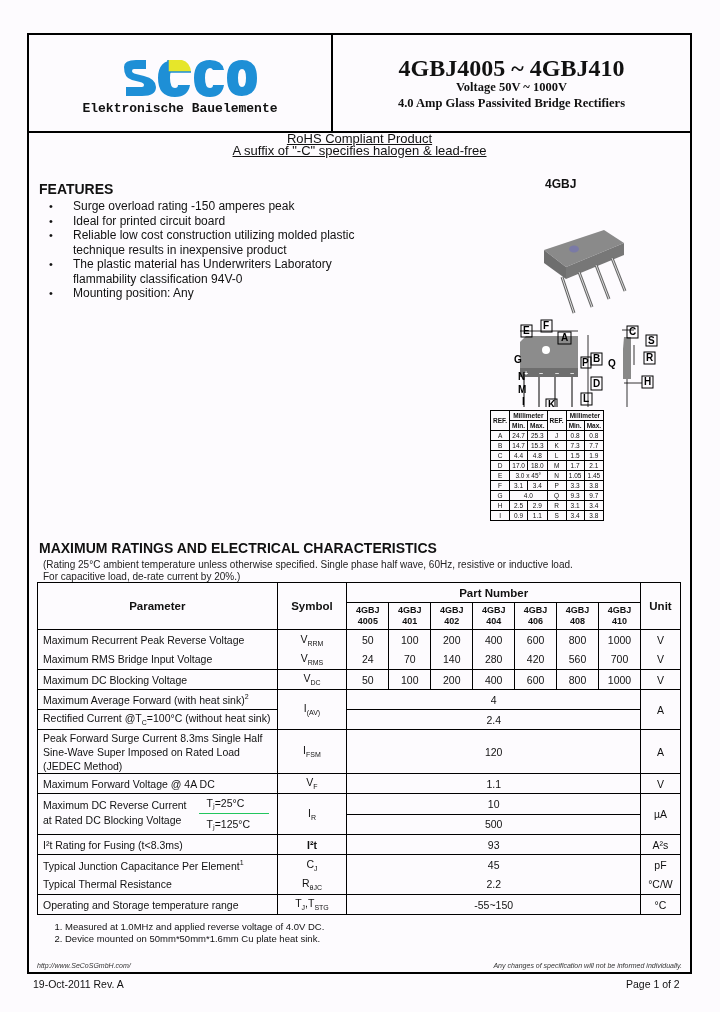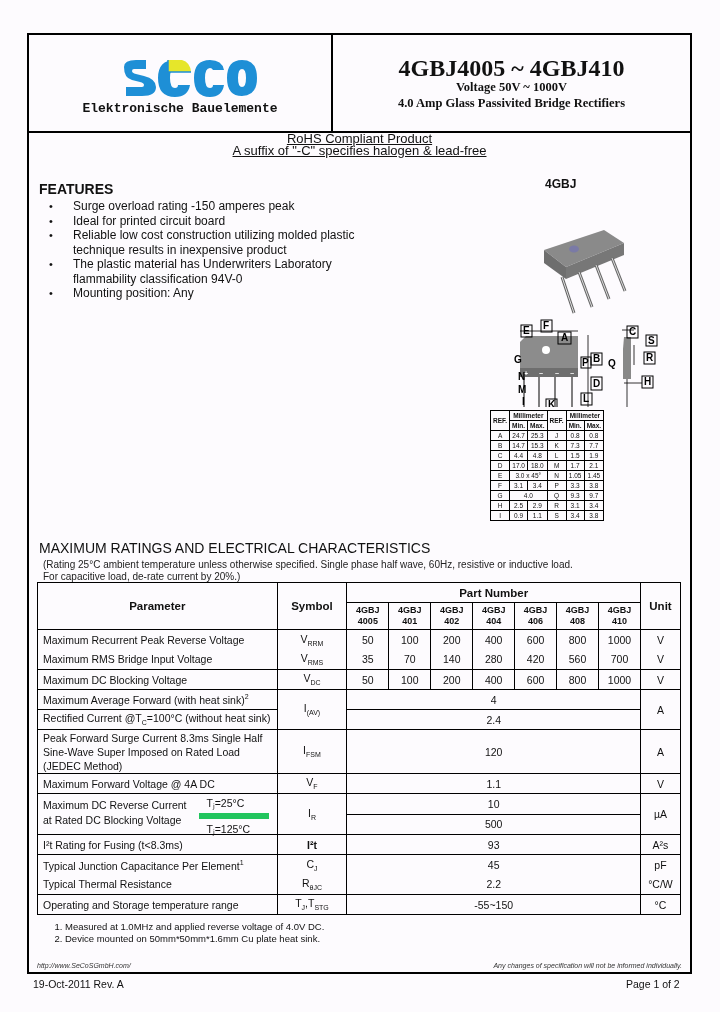--- a/index.html
+++ b/index.html
@@ -22,21 +22,21 @@
   .rohs span { text-decoration:underline; display:block; }
   .feat-h { position:absolute; left:10px; top:146px; font-weight:bold; font-size:14px; }
   .feat-list { position:absolute; left:20px; top:164px; width:340px; font-size:12px; line-height:14.5px; margin:0; padding:0; list-style:none; }
   .feat-list li { position:relative; padding-left:24px; }
   .feat-list li::before { content:"\2022"; position:absolute; left:0; top:0; font-size:11px; }
   .pkg-label { position:absolute; left:516px; top:142px; font-weight:bold; font-size:12px; }
   .pkg-svg { position:absolute; left:455px; top:160px; }
   .dim-table { position:absolute; left:461px; top:375px; border-collapse:collapse; font-size:6.5px; }
   .dim-table td, .dim-table th { border:1px solid #000; text-align:center; padding:0 2px; height:9px; line-height:8px; }
   .dim-table th { font-weight:bold; }
-  .sec-h { position:absolute; left:10px; top:505px; font-weight:normal; font-size:14px; }
+  .sec-h { position:absolute; left:10px; top:505px; font-weight:bold; font-size:14px; }
   .cond { position:absolute; left:14px; top:524px; font-size:10px; line-height:12px; color:#222; }
   .rt { position:absolute; left:8px; top:547px; width:644px; border-collapse:collapse; font-size:10.5px; }
   .rt td, .rt th { border:1px solid #000; padding:0 5px; }
   .rt th { font-weight:bold; font-size:11.5px; text-align:center; }
   .rt .pn { font-size:9px; padding:0; line-height:11px; }
   .rt .val { text-align:center;margin-top:39px; }
   .rt .sym { text-align:center; font-size:10.5px; }
   .rt .sym sub { font-size:7px; }
   .rt .nb { border-bottom:none; }
   .rt .nt { border-top:none; }
@@ -320,21 +320,21 @@
       <td class="val nb">400</td>
       <td class="val nb">600</td>
       <td class="val nb">800</td>
       <td class="val nb">1000</td>
       <td class="val nb">V</td>
     </tr>
 
     <tr style="height:20px">
       <td class="nt">Maximum RMS Bridge Input Voltage</td>
       <td class="sym nt"><span>V</span><sub>RMS</sub></td>
-      <td class="val nt">35</td>
+      <td class="val nt">24</td>
       <td class="val nt">70</td>
       <td class="val nt">140</td>
       <td class="val nt">280</td>
       <td class="val nt">420</td>
       <td class="val nt">560</td>
       <td class="val nt">700</td>
       <td class="val nt">V</td>
     </tr>
 
     <tr style="height:20px">
@@ -380,21 +380,21 @@
     </tr>
 
     <tr style="height:20px">
       <td rowspan="2" style="padding:0">
         <div style="display:flex;height:40px;">
           <div style="flex:1;padding:4px 5px 0;line-height:15px">
                 <div>Maximum DC Reverse Current</div>
                 <div>at Rated DC Blocking Voltage</div>
               </div>
           <div style="width:70px;display:flex;flex-direction:column;margin-right:8px">
-            <div style="height:19px;border-bottom:6px solid #22c55e;line-height:19px;padding-left:8px">Tⱼ=25°C</div>
+            <div style="height:19px;border-bottom:1px solid #22c55e;line-height:19px;padding-left:8px">Tⱼ=25°C</div>
             <div style="height:20px;line-height:20px;padding-left:8px">Tⱼ=125°C</div>
           </div>
         </div>
       </td>
       <td class="sym" rowspan="2"><span>I</span><sub>R</sub></td>
       <td class="val" colspan="7">10</td>
       <td class="val" rowspan="2">µA</td>
     </tr>
     <tr style="height:20px">
       <td class="val" colspan="7">500</td>

